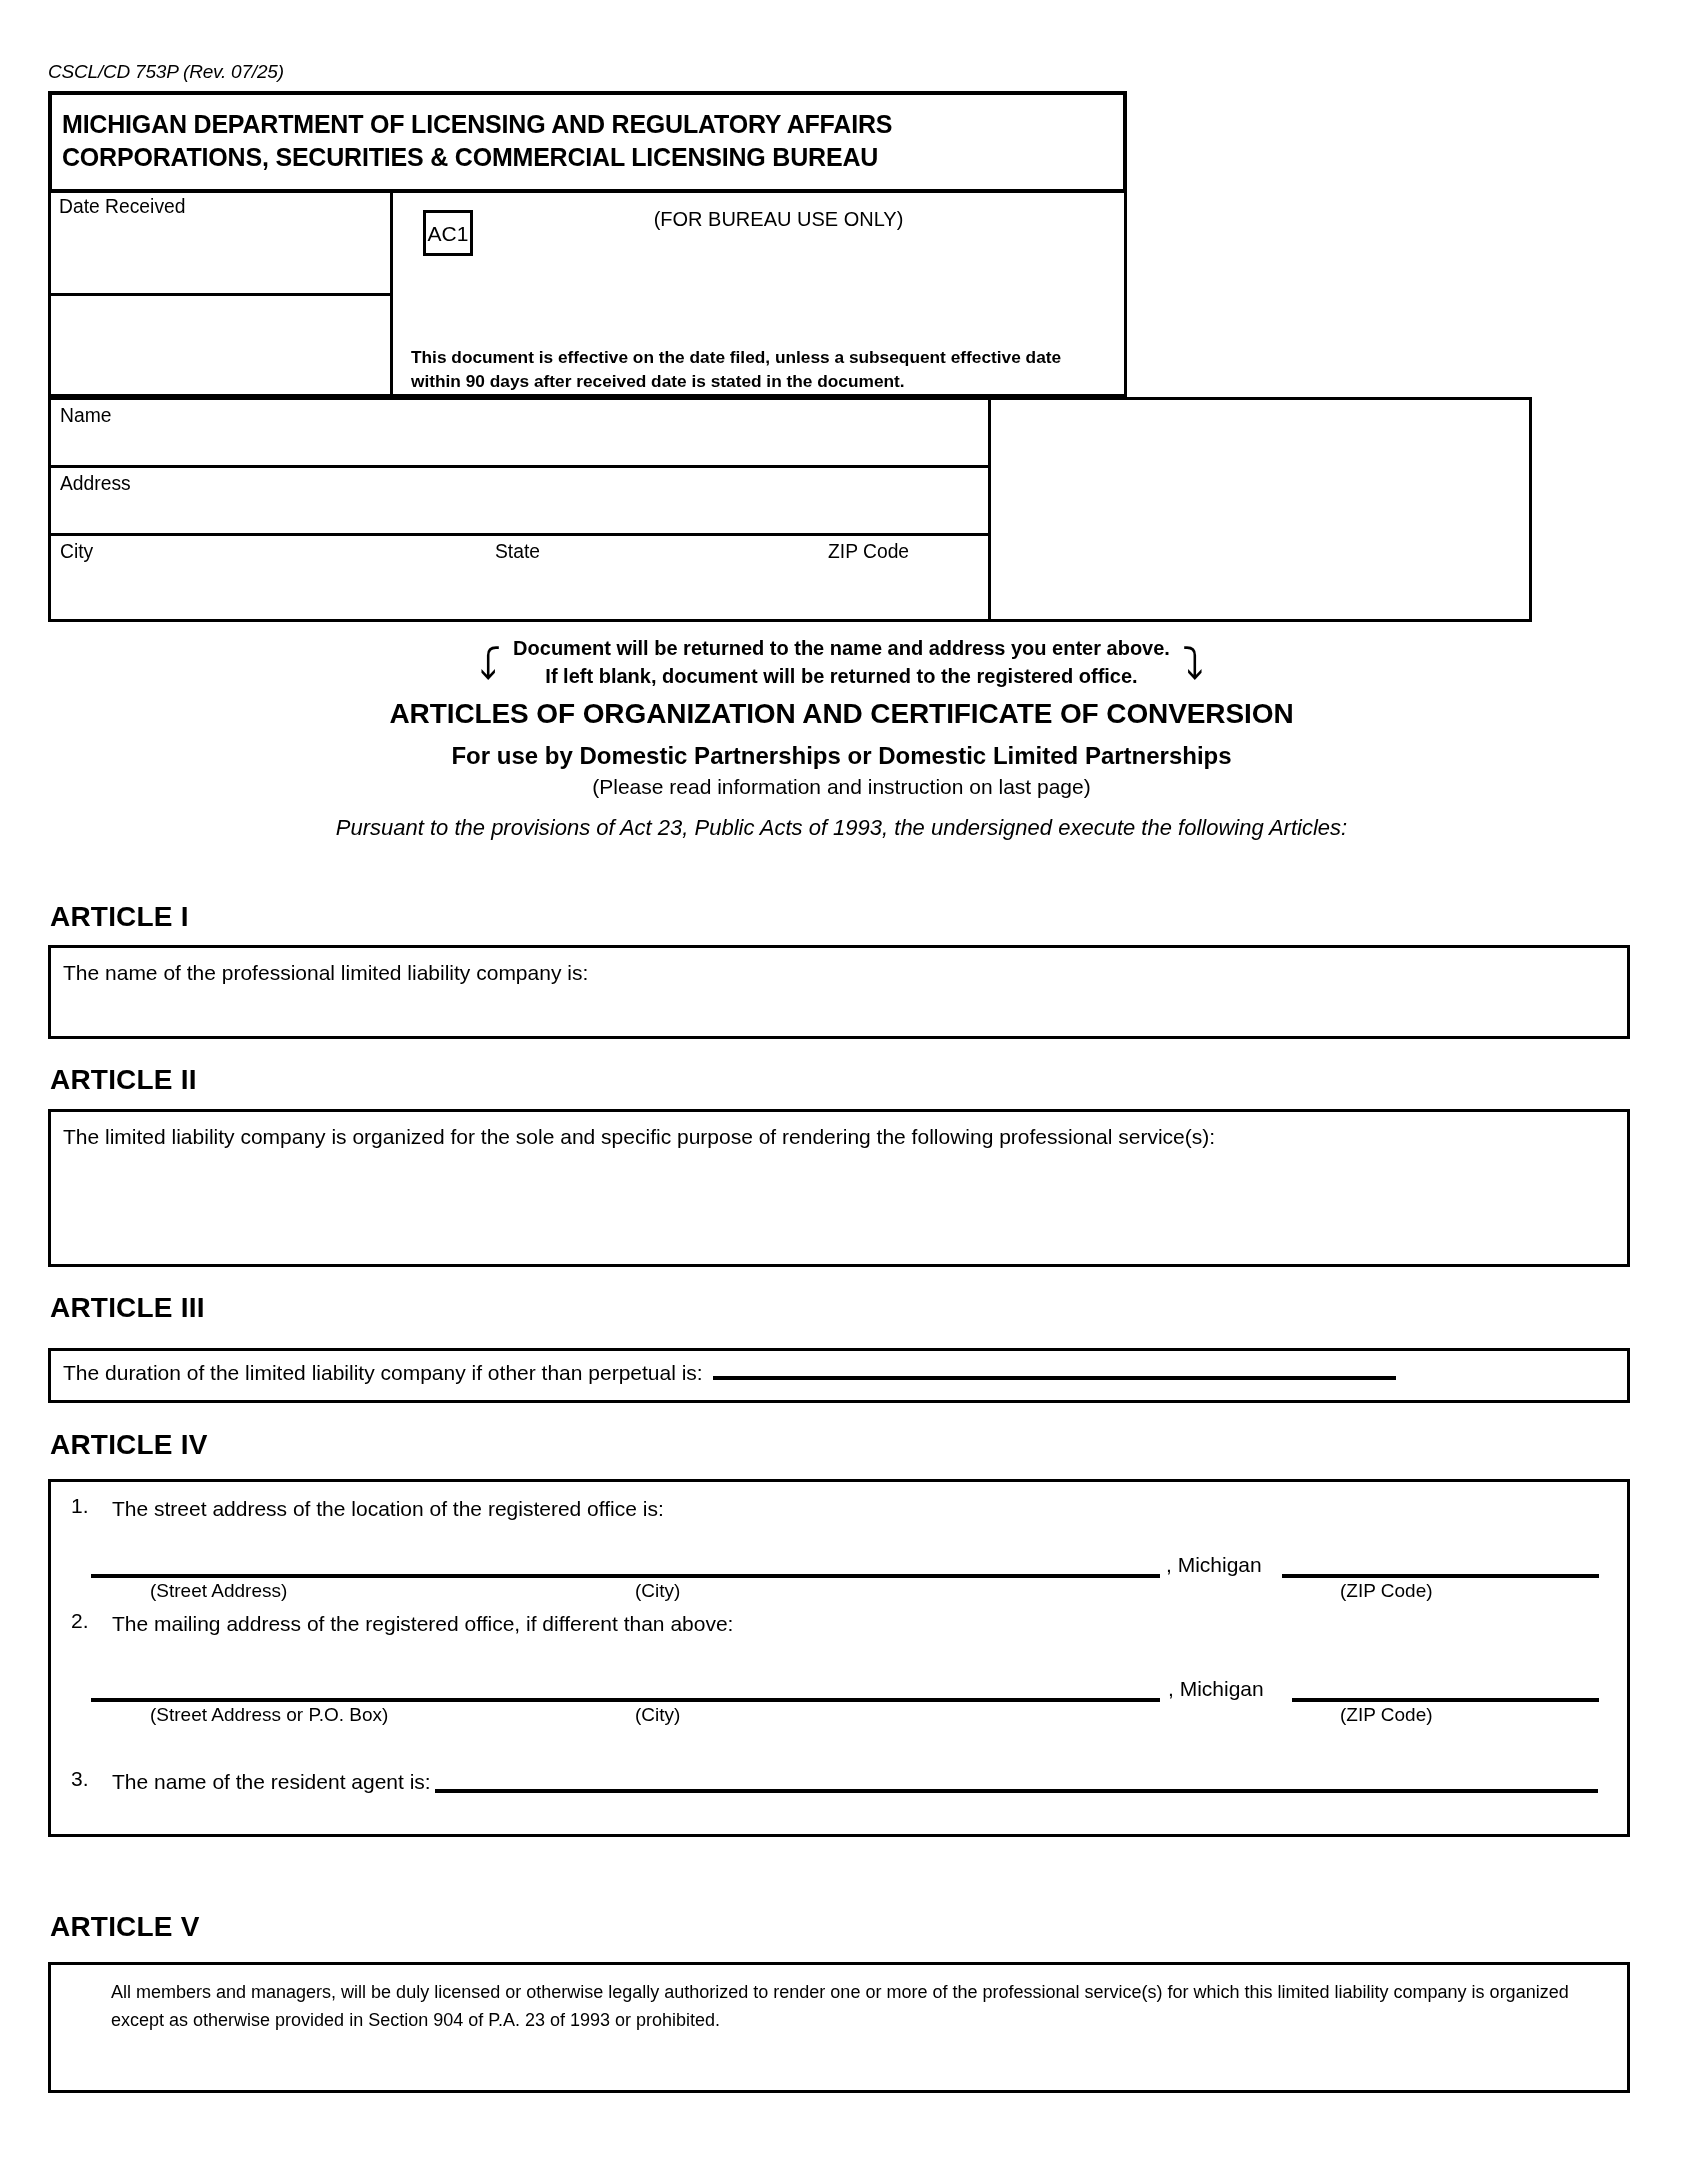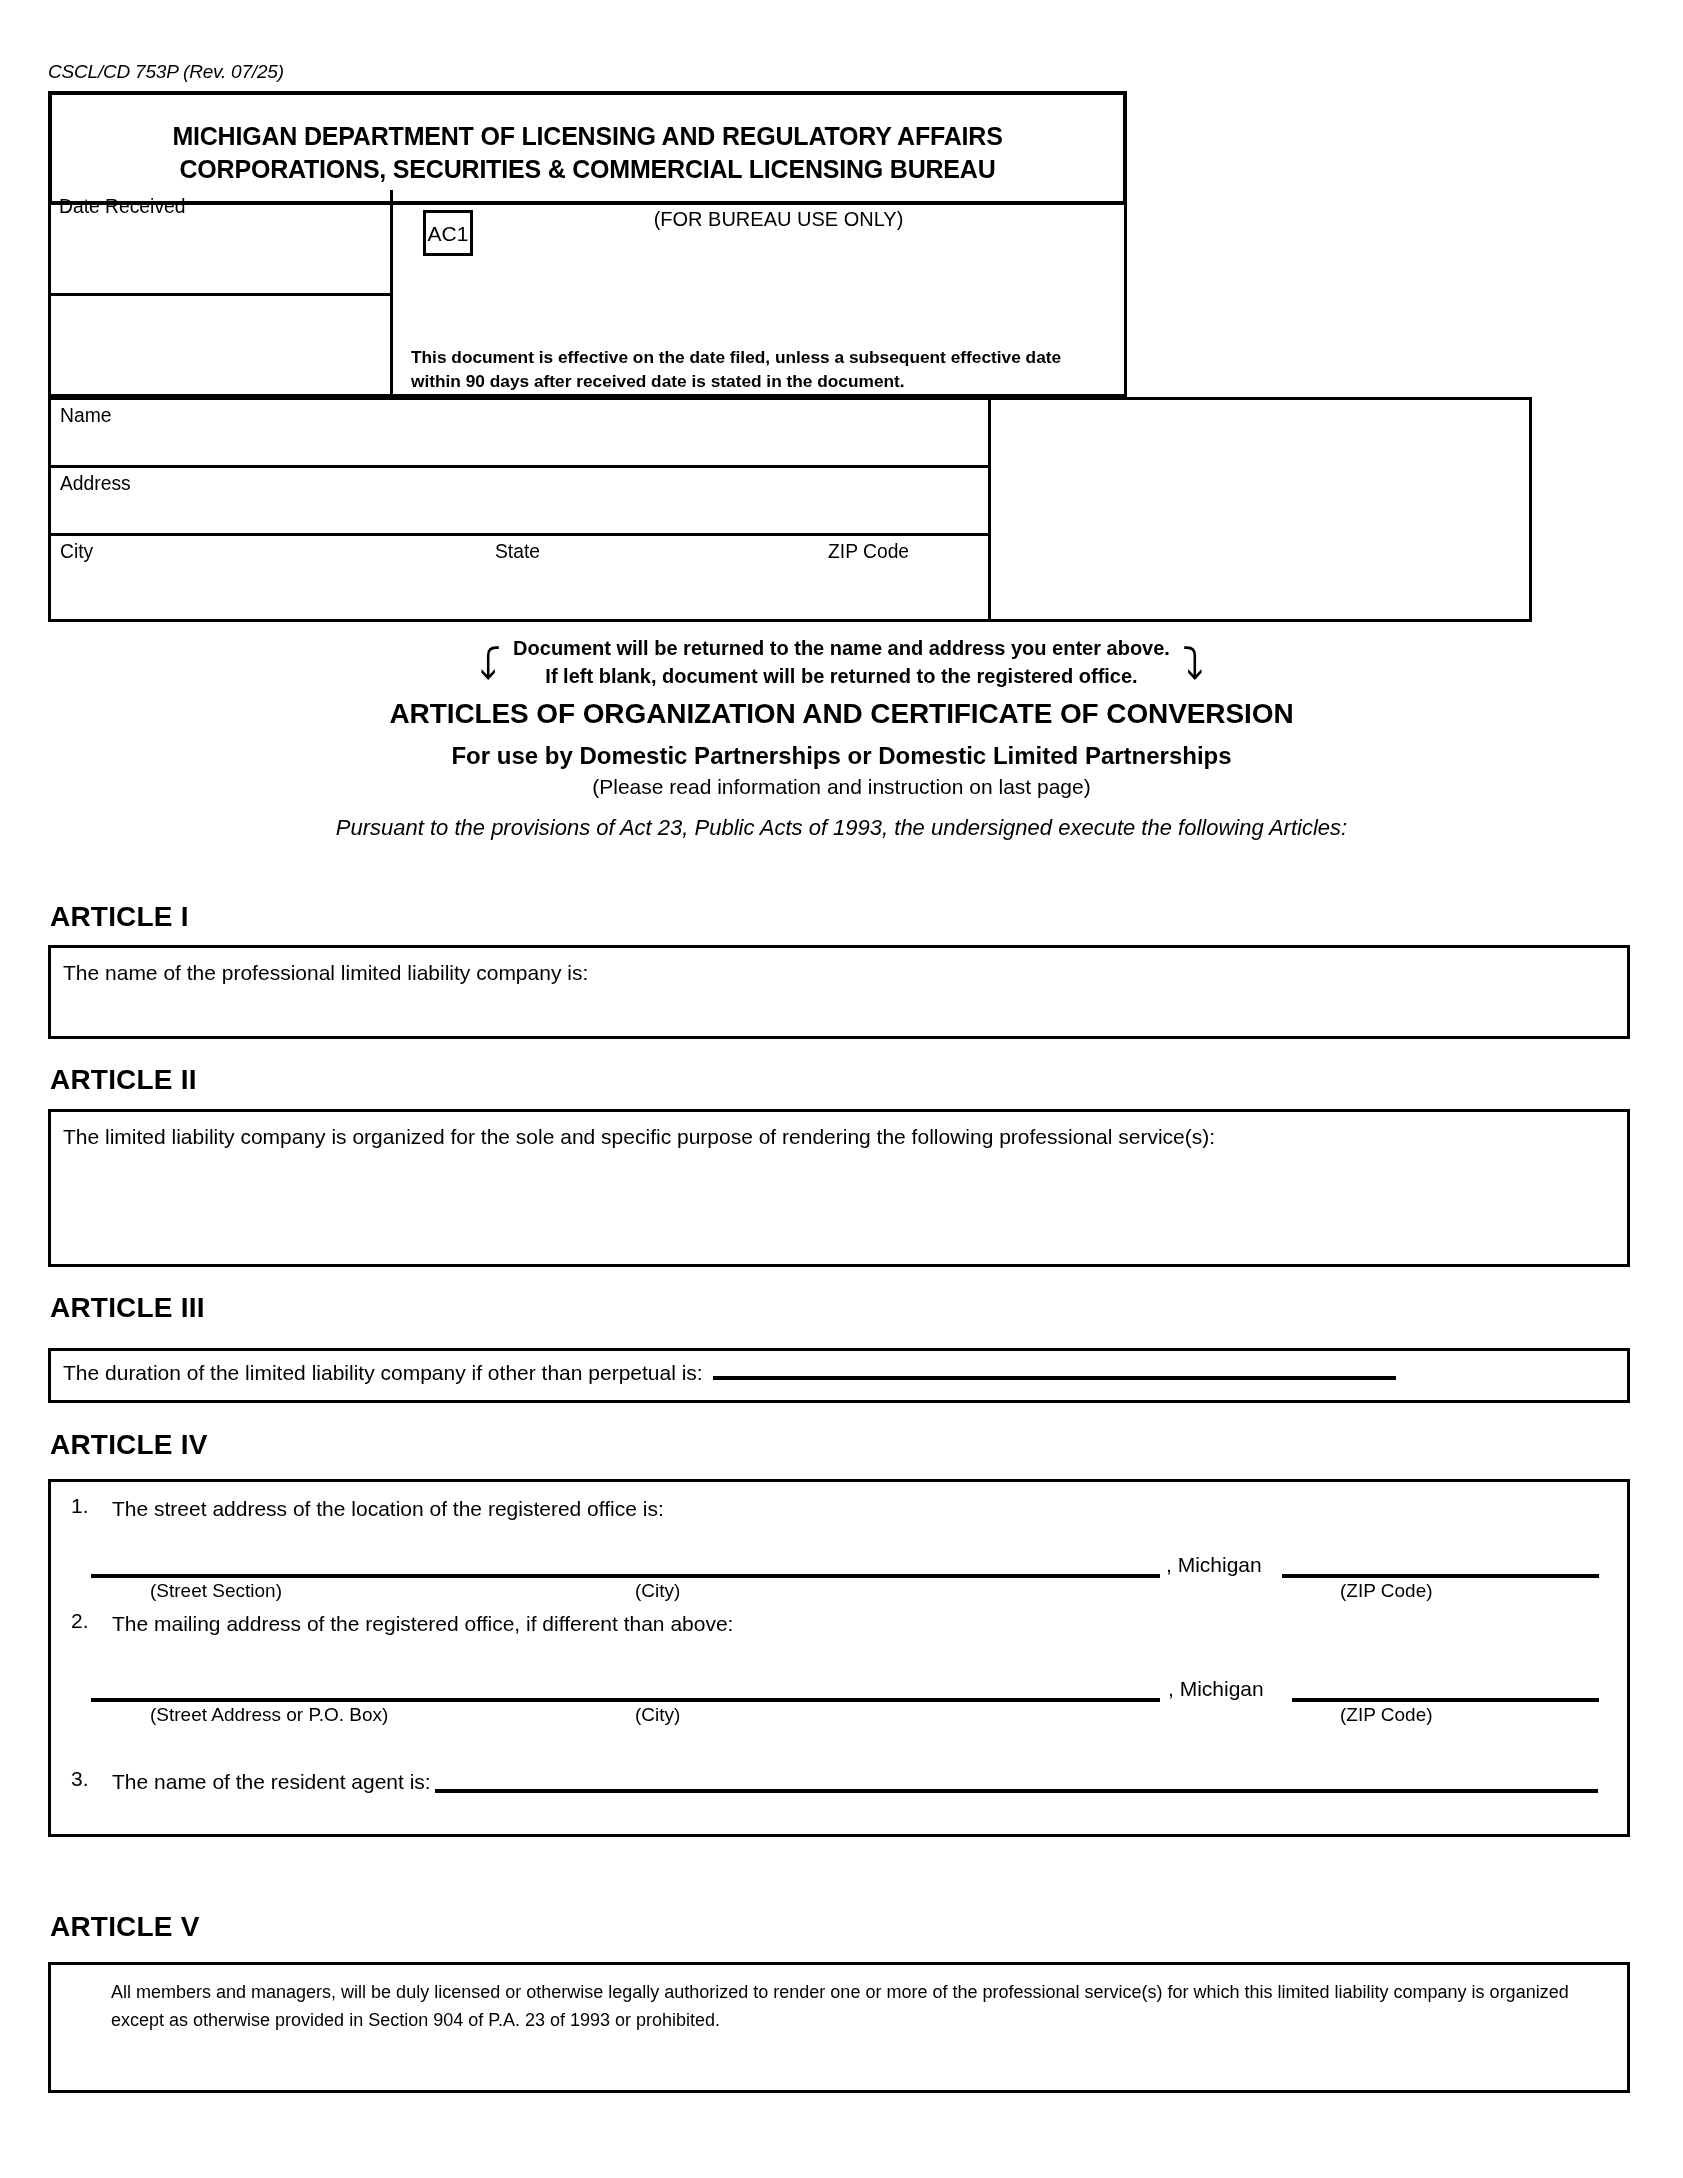--- a/index.html
+++ b/index.html
@@ -36,27 +36,26 @@
   
   .agency-box {
     position: absolute;
     left: 48px;
     top: 91px;
     width: 1079px;
     border: 4px solid #000;
     box-sizing: border-box;
   }
   .agency-title {
-    text-align: center;
+    text-align: left;
     font-weight: bold;
     font-size: 25px;
     line-height: 1.33;
     padding: 13px 10px 14px 10px;
     letter-spacing: -0.2px;
-    margin-top: 12px;
   }
   .agency-title .line2 { display: block; }
 
   
   .bureau-row {
     position: absolute;
     left: 48px;
     top: 190px;
     width: 1079px;
     height: 207px;
@@ -355,21 +354,21 @@
   </div>
 
   <div class="article-head" style="top:1429px">ARTICLE IV</div>
   <div class="article-box" style="top:1479px; height:358px;">
 
     <div class="art4-num" style="left:20px; top:12px;">1.</div>
     <div class="art4-item" style="position:absolute; left:61px; top:12px;">The street address of the location of the registered office is:</div>
     <div class="art4-line" style="left:40px; top:92px; width:1069px;"></div>
     <div class="art4-michigan" style="left:1115px; top:71px;">, Michigan</div>
     <div class="art4-line" style="left:1231px; top:92px; width:317px;"></div>
-    <div class="art4-label" style="left:99px; top:98px;">(Street Section)</div>
+    <div class="art4-label" style="left:99px; top:98px;">(Street Address)</div>
     <div class="art4-label" style="left:584px; top:98px;">(City)</div>
     <div class="art4-label" style="left:1289px; top:98px;">(ZIP Code)</div>
 
     <div class="art4-num" style="left:20px; top:127px;">2.</div>
     <div class="art4-item" style="position:absolute; left:61px; top:127px;">The mailing address of the registered office, if different than above:</div>
     <div class="art4-line" style="left:40px; top:216px; width:1069px;"></div>
     <div class="art4-michigan" style="left:1117px; top:195px;">, Michigan</div>
     <div class="art4-line" style="left:1241px; top:216px; width:307px;"></div>
     <div class="art4-label" style="left:99px; top:222px;">(Street Address or P.O. Box)</div>
     <div class="art4-label" style="left:584px; top:222px;">(City)</div>

